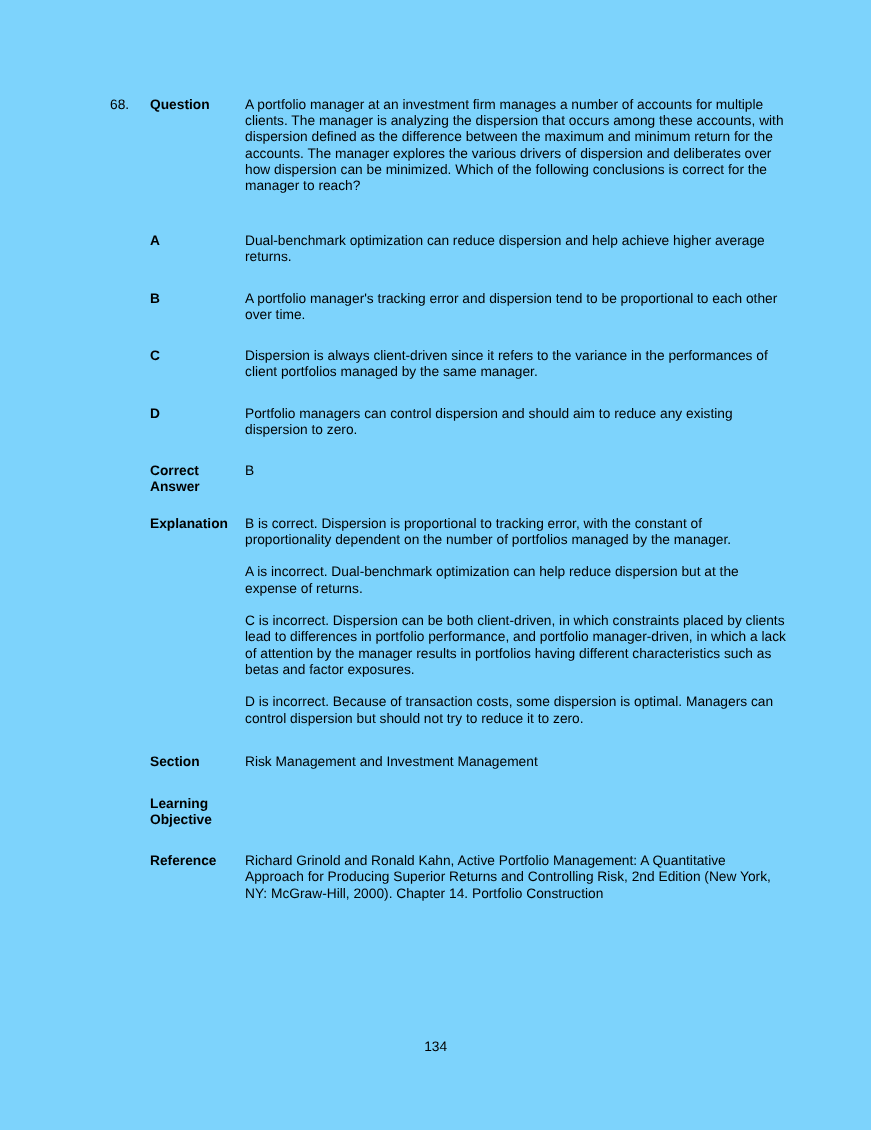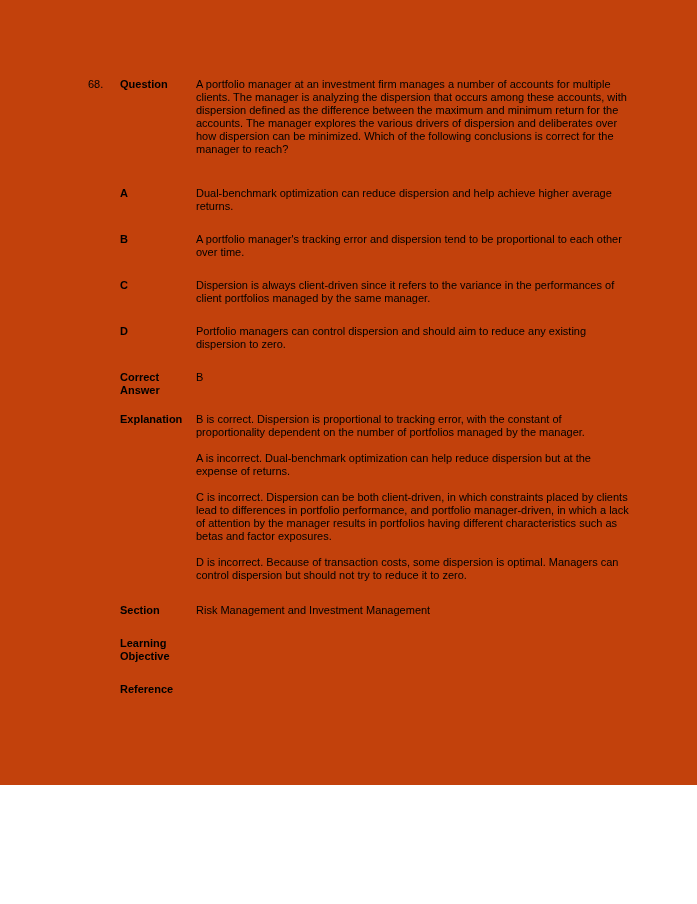--- a/index.html
+++ b/index.html
@@ -1,21 +1,21 @@
 <!DOCTYPE html>
 <html><head>
 <meta charset="utf-8">
 <style>
   * { box-sizing: border-box; }
   html, body { margin: 0; padding: 0; background: #ffffff; }
   .page {
     position: relative;
     width: 697px;
-    height: 785px;
-    background: #c2410c;
+    height: 904px;
+    background: #7dd3fc;
     font-family: "Liberation Sans", "DejaVu Sans", sans-serif;
     font-size: 11px;
     line-height: 13px;
     color: #000000;
     overflow: hidden;
   }
   .content {
     position: absolute;
     top: 78px;
     left: 88px;
@@ -107,18 +107,19 @@
       <div class="label-col">Section</div>
       <div class="body-col">Risk Management and Investment Management</div>
     </div>
 
     <div class="row indent">
       <div class="label-col">Learning Objective</div>
     </div>
 
     <div class="row indent">
       <div class="label-col">Reference</div>
+      <div class="body-col">Richard Grinold and Ronald Kahn, Active Portfolio Management: A Quantitative Approach for Producing Superior Returns and Controlling Risk, 2nd Edition (New York, NY: McGraw-Hill, 2000). Chapter 14. Portfolio Construction</div>
     </div>
 
   </div>
 
   <div class="page-footer">134</div>
 </div>
 
 </body></html>

